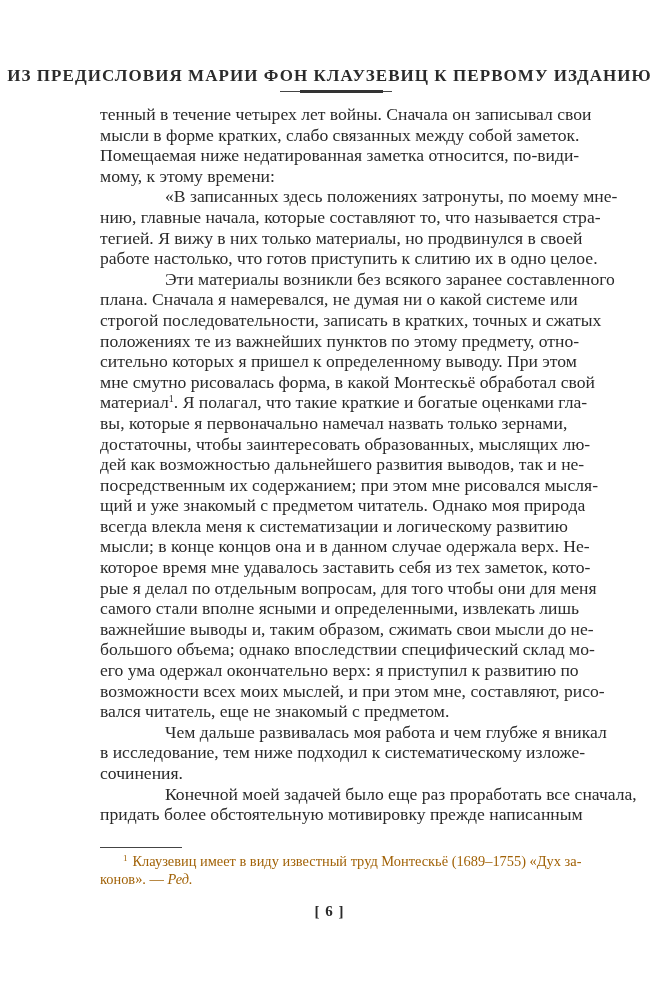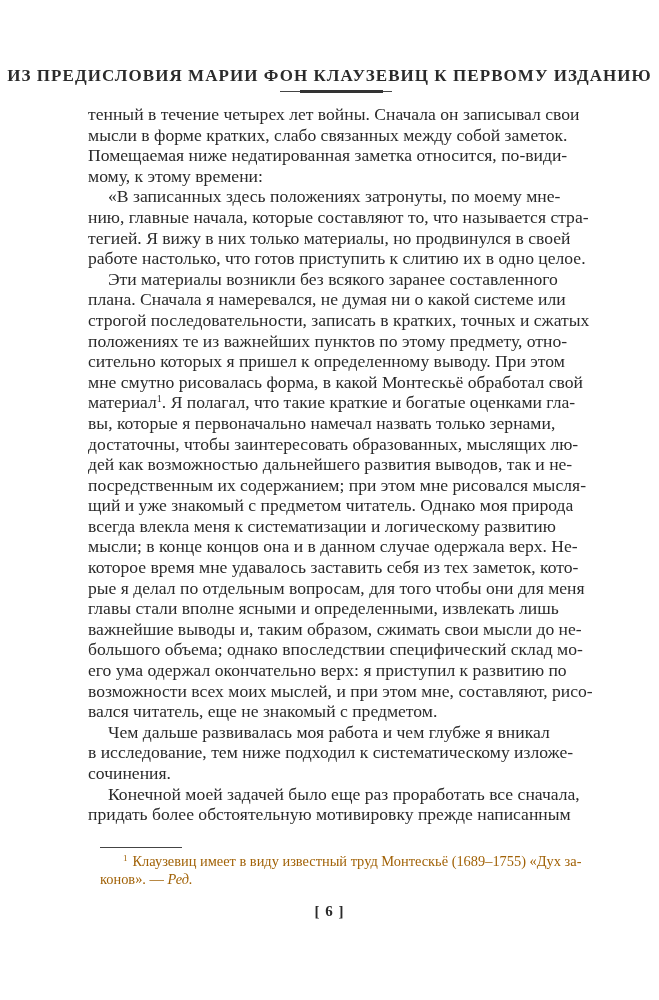--- a/index.html
+++ b/index.html
@@ -38,21 +38,21 @@
     .head-rule-thick {
       position: absolute;
       top: 90px;
       left: 300px;
       width: 83px;
       height: 3px;
       background: #333;
     }
     .body-text {
       position: absolute;
-      left: 88px;
+      left: 100px;
       top: 104px;
       width: 464px;
       font-family: "Liberation Serif", serif;
       font-size: 17.6px;
       line-height: 20.6px;
       text-align: justify;
       color: #2a2a2a;
     }
     .line {
       display: block;
@@ -67,21 +67,21 @@
     .line.indent {
       padding-left: 20px;
     }
     .line .inner {
       display: inline-block;
       width: 100%;
       text-align: justify;
       text-align-last: justify;
     }
     .line.last .inner { text-align-last: left; }
-    .line.indent .inner { width: calc(100% - 20px); }
+    .line.indent .inner { width: calc(100% - 20px); margin-left: 45px; }
     sup.fn {
       font-size: 10px;
       vertical-align: 6px;
       line-height: 0;
     }
     .footnote-rule {
       position: absolute;
       left: 100px;
       top: 847px;
       width: 82px;
@@ -154,21 +154,21 @@
     <span class="line"><span class="inner"><span>материал</span><sup class="fn">1</sup><span>. Я полагал, что такие краткие и богатые оценками гла-</span></span></span>
     <span class="line"><span class="inner"><span>вы, которые я первоначально намечал назвать только зернами,</span></span></span>
     <span class="line"><span class="inner"><span>достаточны, чтобы заинтересовать образованных, мыслящих лю-</span></span></span>
     <span class="line"><span class="inner"><span>дей как возможностью дальнейшего развития выводов, так и не-</span></span></span>
     <span class="line"><span class="inner"><span>посредственным их содержанием; при этом мне рисовался мысля-</span></span></span>
     <span class="line"><span class="inner"><span>щий и уже знакомый с предметом читатель. Однако моя природа</span></span></span>
     <span class="line"><span class="inner"><span>всегда влекла меня к систематизации и логическому развитию</span></span></span>
     <span class="line"><span class="inner"><span>мысли; в конце концов она и в данном случае одержала верх. Не-</span></span></span>
     <span class="line"><span class="inner"><span>которое время мне удавалось заставить себя из тех заметок, кото-</span></span></span>
     <span class="line"><span class="inner"><span>рые я делал по отдельным вопросам, для того чтобы они для меня</span></span></span>
-    <span class="line"><span class="inner"><span>главы стали вполне ясными и определенными, извлекать лишь</span></span></span>
+    <span class="line"><span class="inner"><span>самого стали вполне ясными и определенными, извлекать лишь</span></span></span>
     <span class="line"><span class="inner"><span>важнейшие выводы и, таким образом, сжимать свои мысли до не-</span></span></span>
     <span class="line"><span class="inner"><span>большого объема; однако впоследствии специфический склад мо-</span></span></span>
     <span class="line"><span class="inner"><span>его ума одержал окончательно верх: я приступил к развитию по</span></span></span>
     <span class="line"><span class="inner"><span>возможности всех моих мыслей, и при этом мне, составляют, рисо-</span></span></span>
     <span class="line last"><span class="inner"><span>вался читатель, еще не знакомый с предметом.</span></span></span>
     <span class="line indent"><span class="inner"><span>Чем дальше развивалась моя работа и чем глубже я вникал</span></span></span>
     <span class="line"><span class="inner"><span>в исследование, тем ниже подходил к систематическому изложе-</span></span></span>
     <span class="line last"><span class="inner"><span>сочинения.</span></span></span>
     <span class="line indent"><span class="inner"><span>Конечной моей задачей было еще раз проработать все сначала,</span></span></span>
     <span class="line"><span class="inner"><span>придать более обстоятельную мотивировку прежде написанным</span></span></span>

